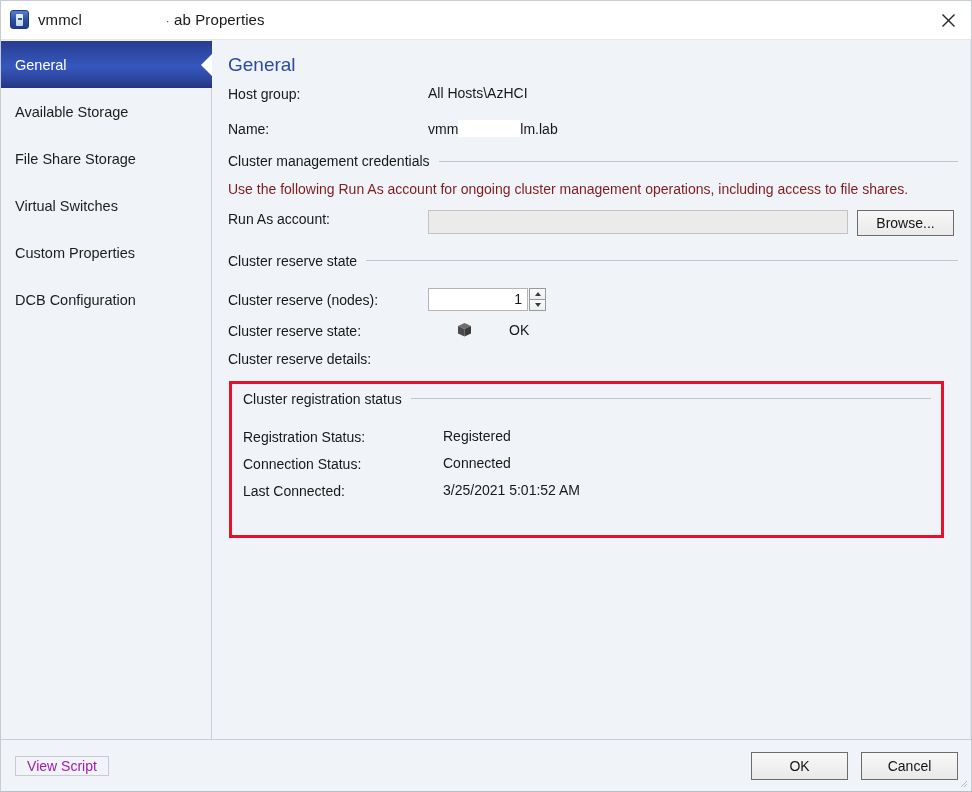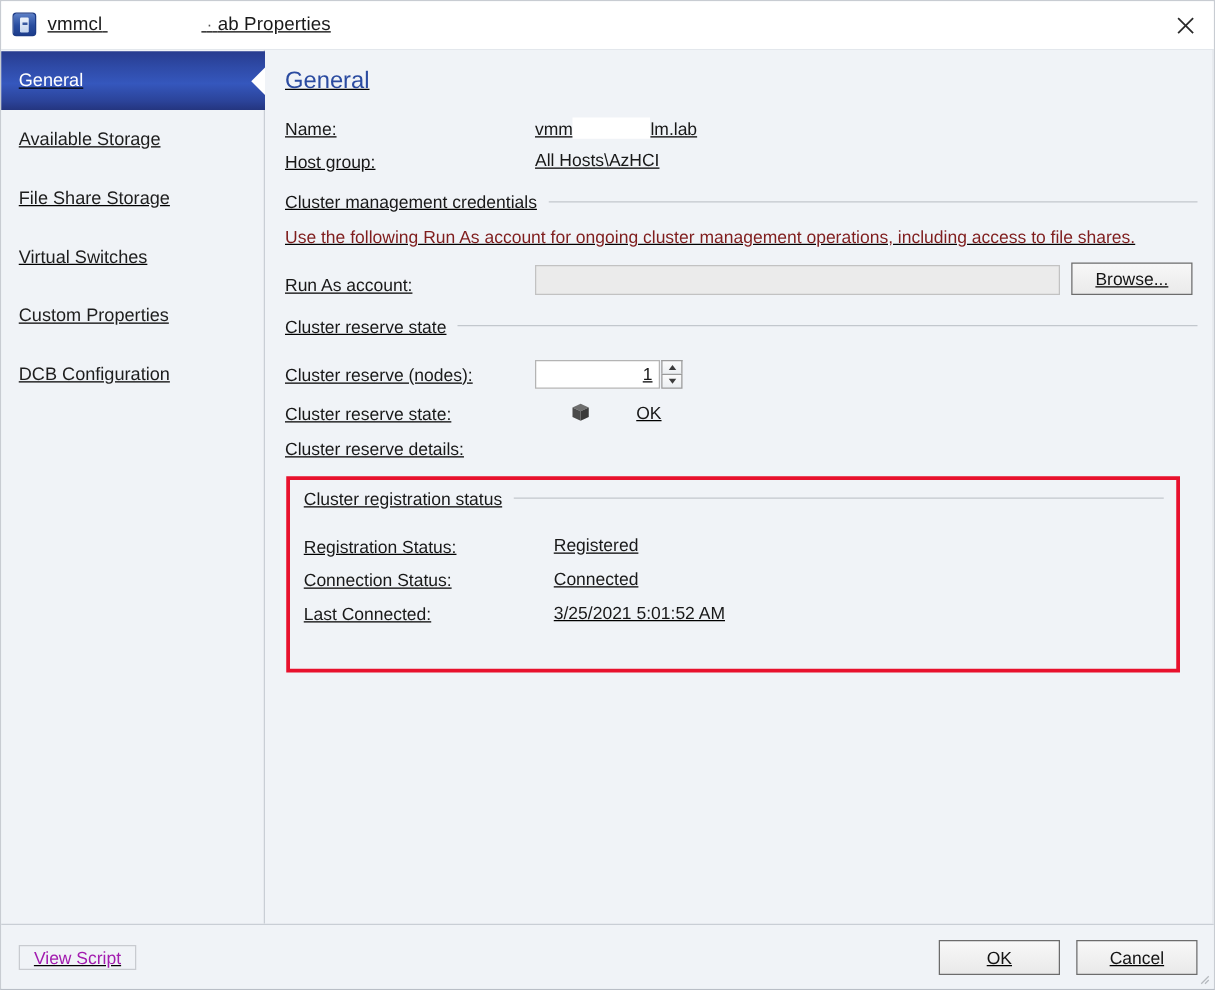--- a/index.html
+++ b/index.html
@@ -14,21 +14,20 @@
 
   #window {
     position: relative;
     width: 972px;
     height: 792px;
     background: #f0f3f7;
     border: 1px solid #c8ccd2;
     border-bottom: 1px solid #b9bec6;
     display: flex;
     flex-direction: column;
-    text-decoration: underline;
   }
 
   
   #titlebar {
     position: relative;
     height: 38px;
     min-height: 38px;
     background: #ffffff;
     display: flex;
     align-items: center;
@@ -222,21 +221,21 @@
     font-size: 14px;
     color: #7f1d1d;
     margin-top: 11px;
     max-width: 712px;
     line-height: 1.33;
   }
 
   
   #runas-row {
     display: flex;
-    align-items: flex-end;
+    align-items: flex-start;
     margin-top: 11px;
   }
   #runas-input {
     width: 420px;
     height: 24px;
     background: #ebebeb;
     border: 1px solid #c2c2c2;
     flex: none;
   }
   #browse-btn {
@@ -423,30 +422,30 @@
       <div class="nav-item">
         <span>DCB Configuration</span>
       </div>
     </div>
 
     <div id="content">
       <div id="content-scroll-edge"></div>
 
       <div id="page-title">General</div>
 
+      <div class="row" style="margin-top:9px;">
+        <div class="row-label">Host group:</div>
+        <div class="row-value">All Hosts\AzHCI</div>
+      </div>
+
       <div class="row" style="margin-top:18px;">
         <div class="row-label">Name:</div>
         <div class="row-value">
           <span>vmm</span><span class="redaction"></span><span>lm.lab</span>
         </div>
-      </div>
-
-      <div class="row" style="margin-top:9px;">
-        <div class="row-label">Host group:</div>
-        <div class="row-value">All Hosts\AzHCI</div>
       </div>
 
 
       <div class="group">
         <span class="group-label">Cluster management credentials</span>
         <span class="group-line"></span>
       </div>
 
       <div class="group-text">Use the following Run As account for ongoing cluster management operations, including access to file shares.</div>
 

